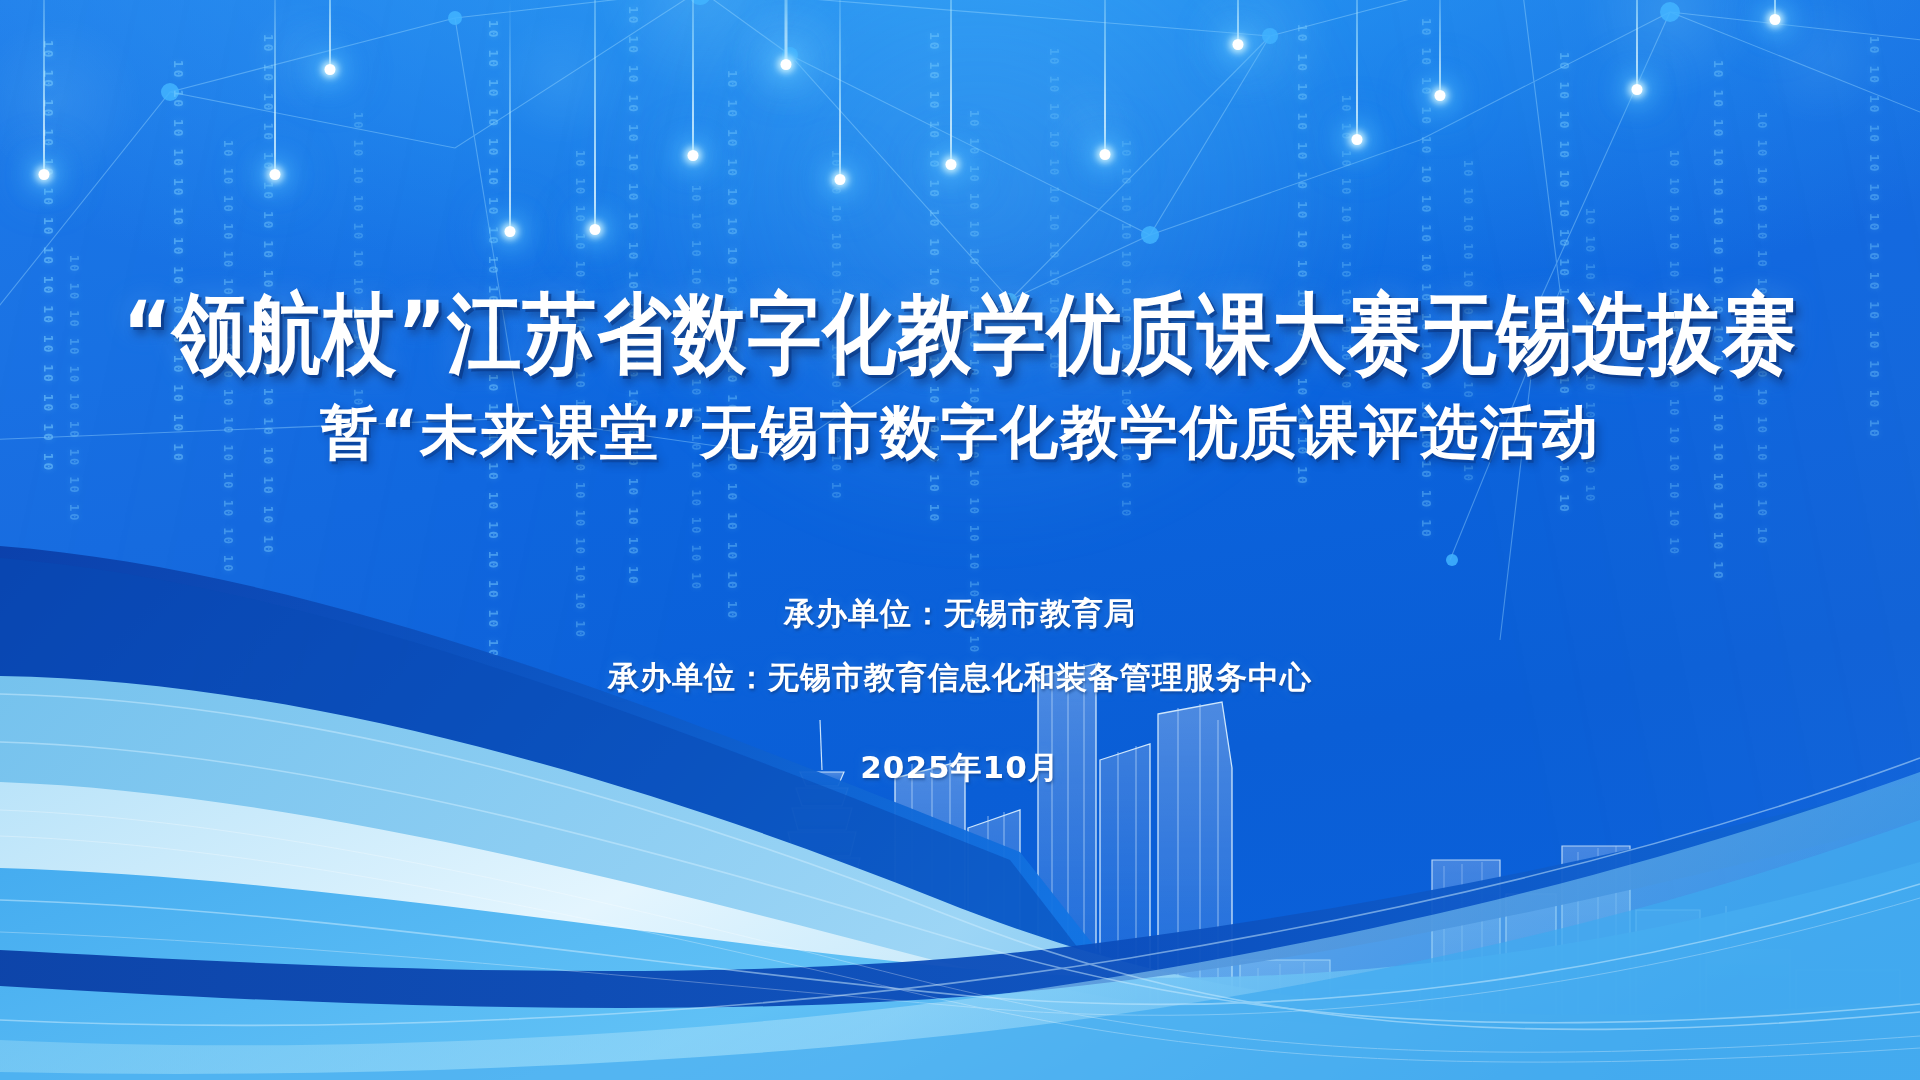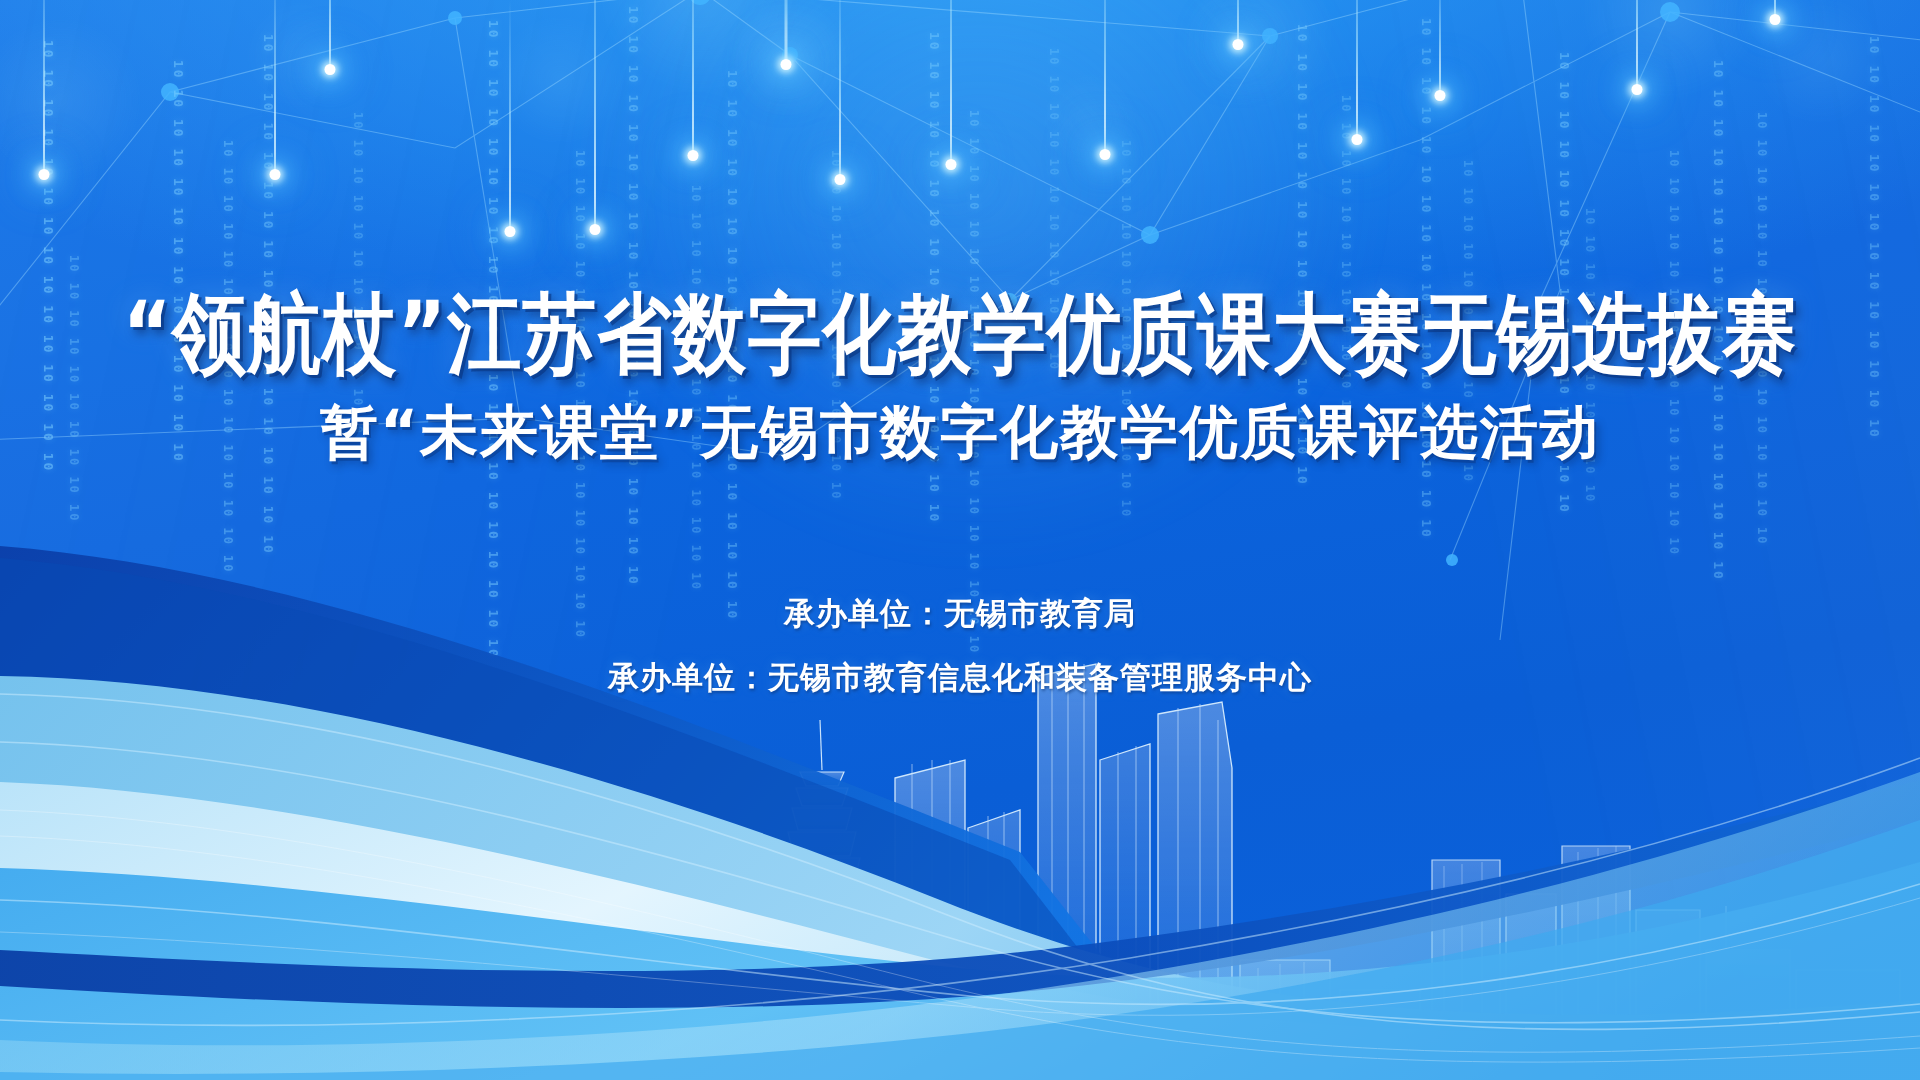--- a/index.html
+++ b/index.html
@@ -408,17 +408,18 @@
 
   <div class="content">
 
     <div class="title-main">“领航杖”江苏省数字化教学优质课大赛无锡选拔赛</div>
 
     <div class="title-sub">暂“未来课堂”无锡市数字化教学优质课评选活动</div>
 
     <div class="credits">
       <div class="credit-line">承办单位：无锡市教育局</div>
       <div class="credit-line">承办单位：无锡市教育信息化和装备管理服务中心</div>
+      <div class="credit-date">2025年10月</div>
     </div>
 
   </div>
 
 </div>
 
 </body></html>

